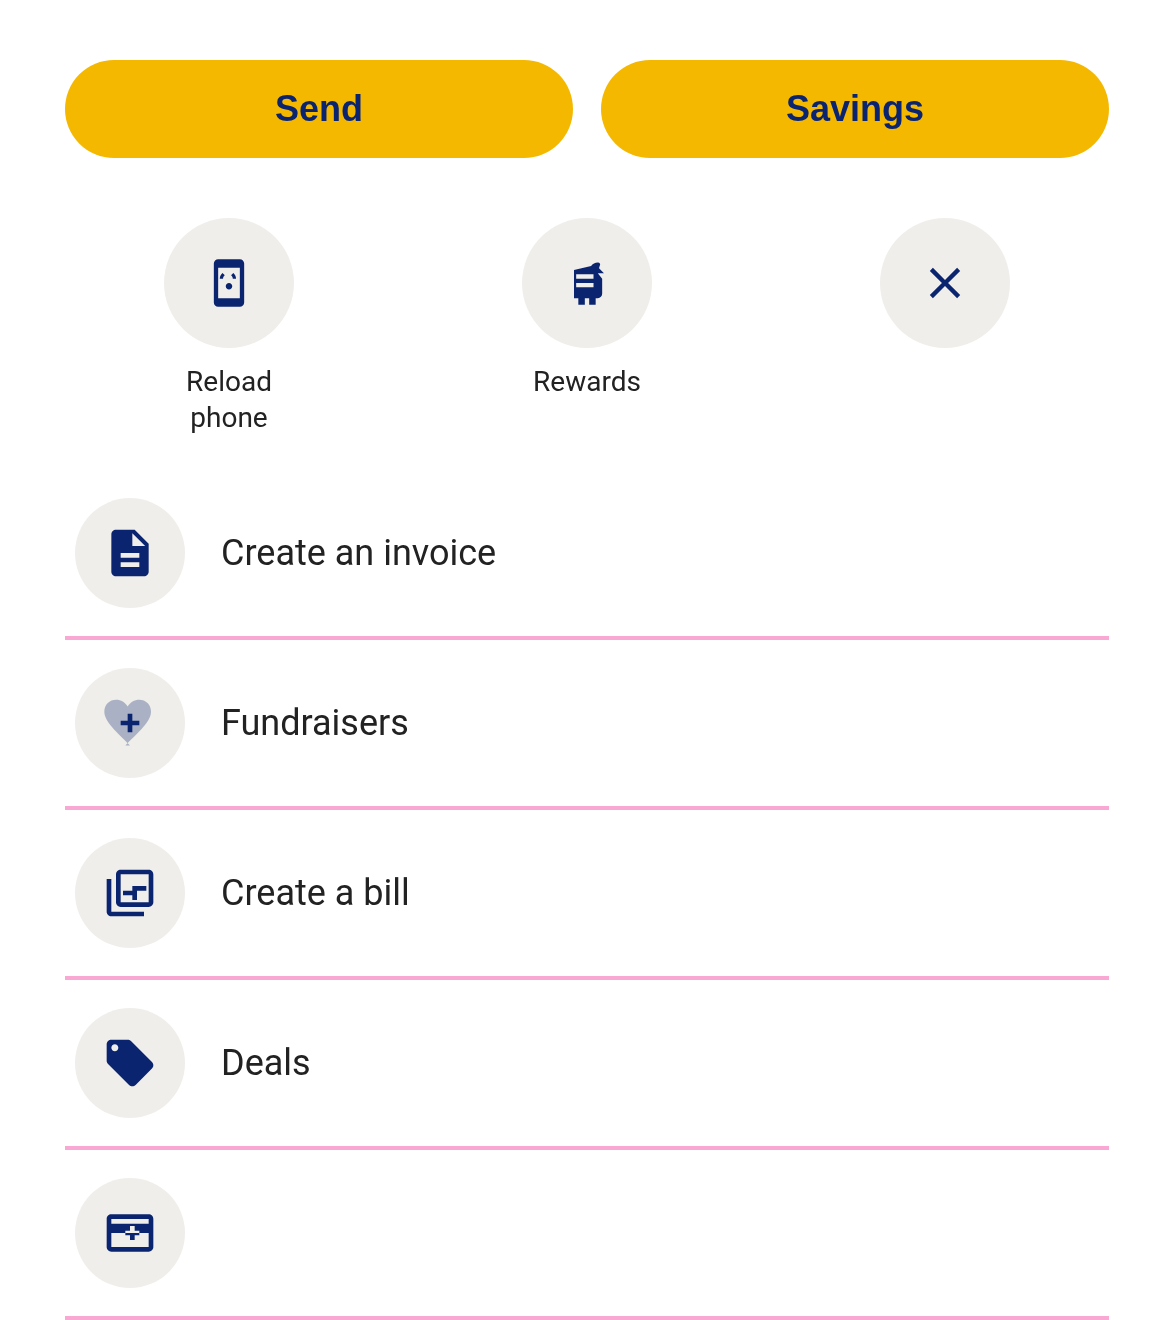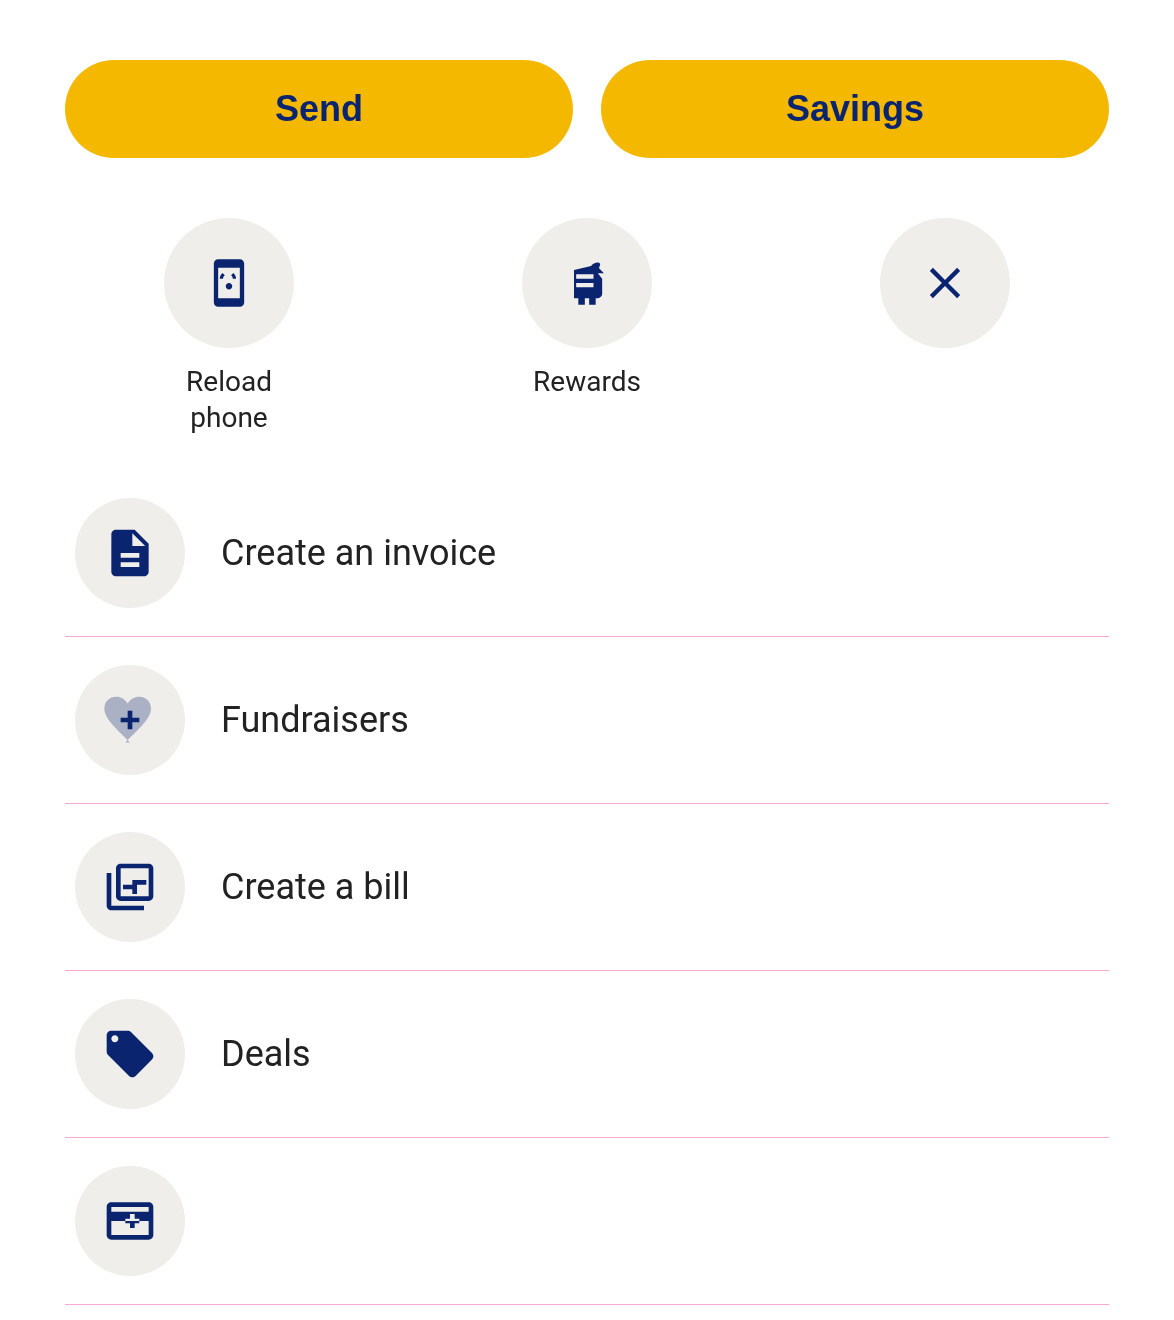--- a/index.html
+++ b/index.html
@@ -84,21 +84,21 @@
       flex-direction: column;
       gap: 0;
     }
 
     .list-item {
       display: flex;
       align-items: center;
       gap: 36px;
       padding: 28px 10px;
       cursor: pointer;
-      border-bottom: 1px solid #f9a8d4;
+      border-bottom: 4px solid #f9a8d4;
     }
 
     .list-item:first-child {
       border-top: none;
     }
 
     .list-item-circle {
       width: 110px;
       height: 110px;
       background: #f0eeea;

